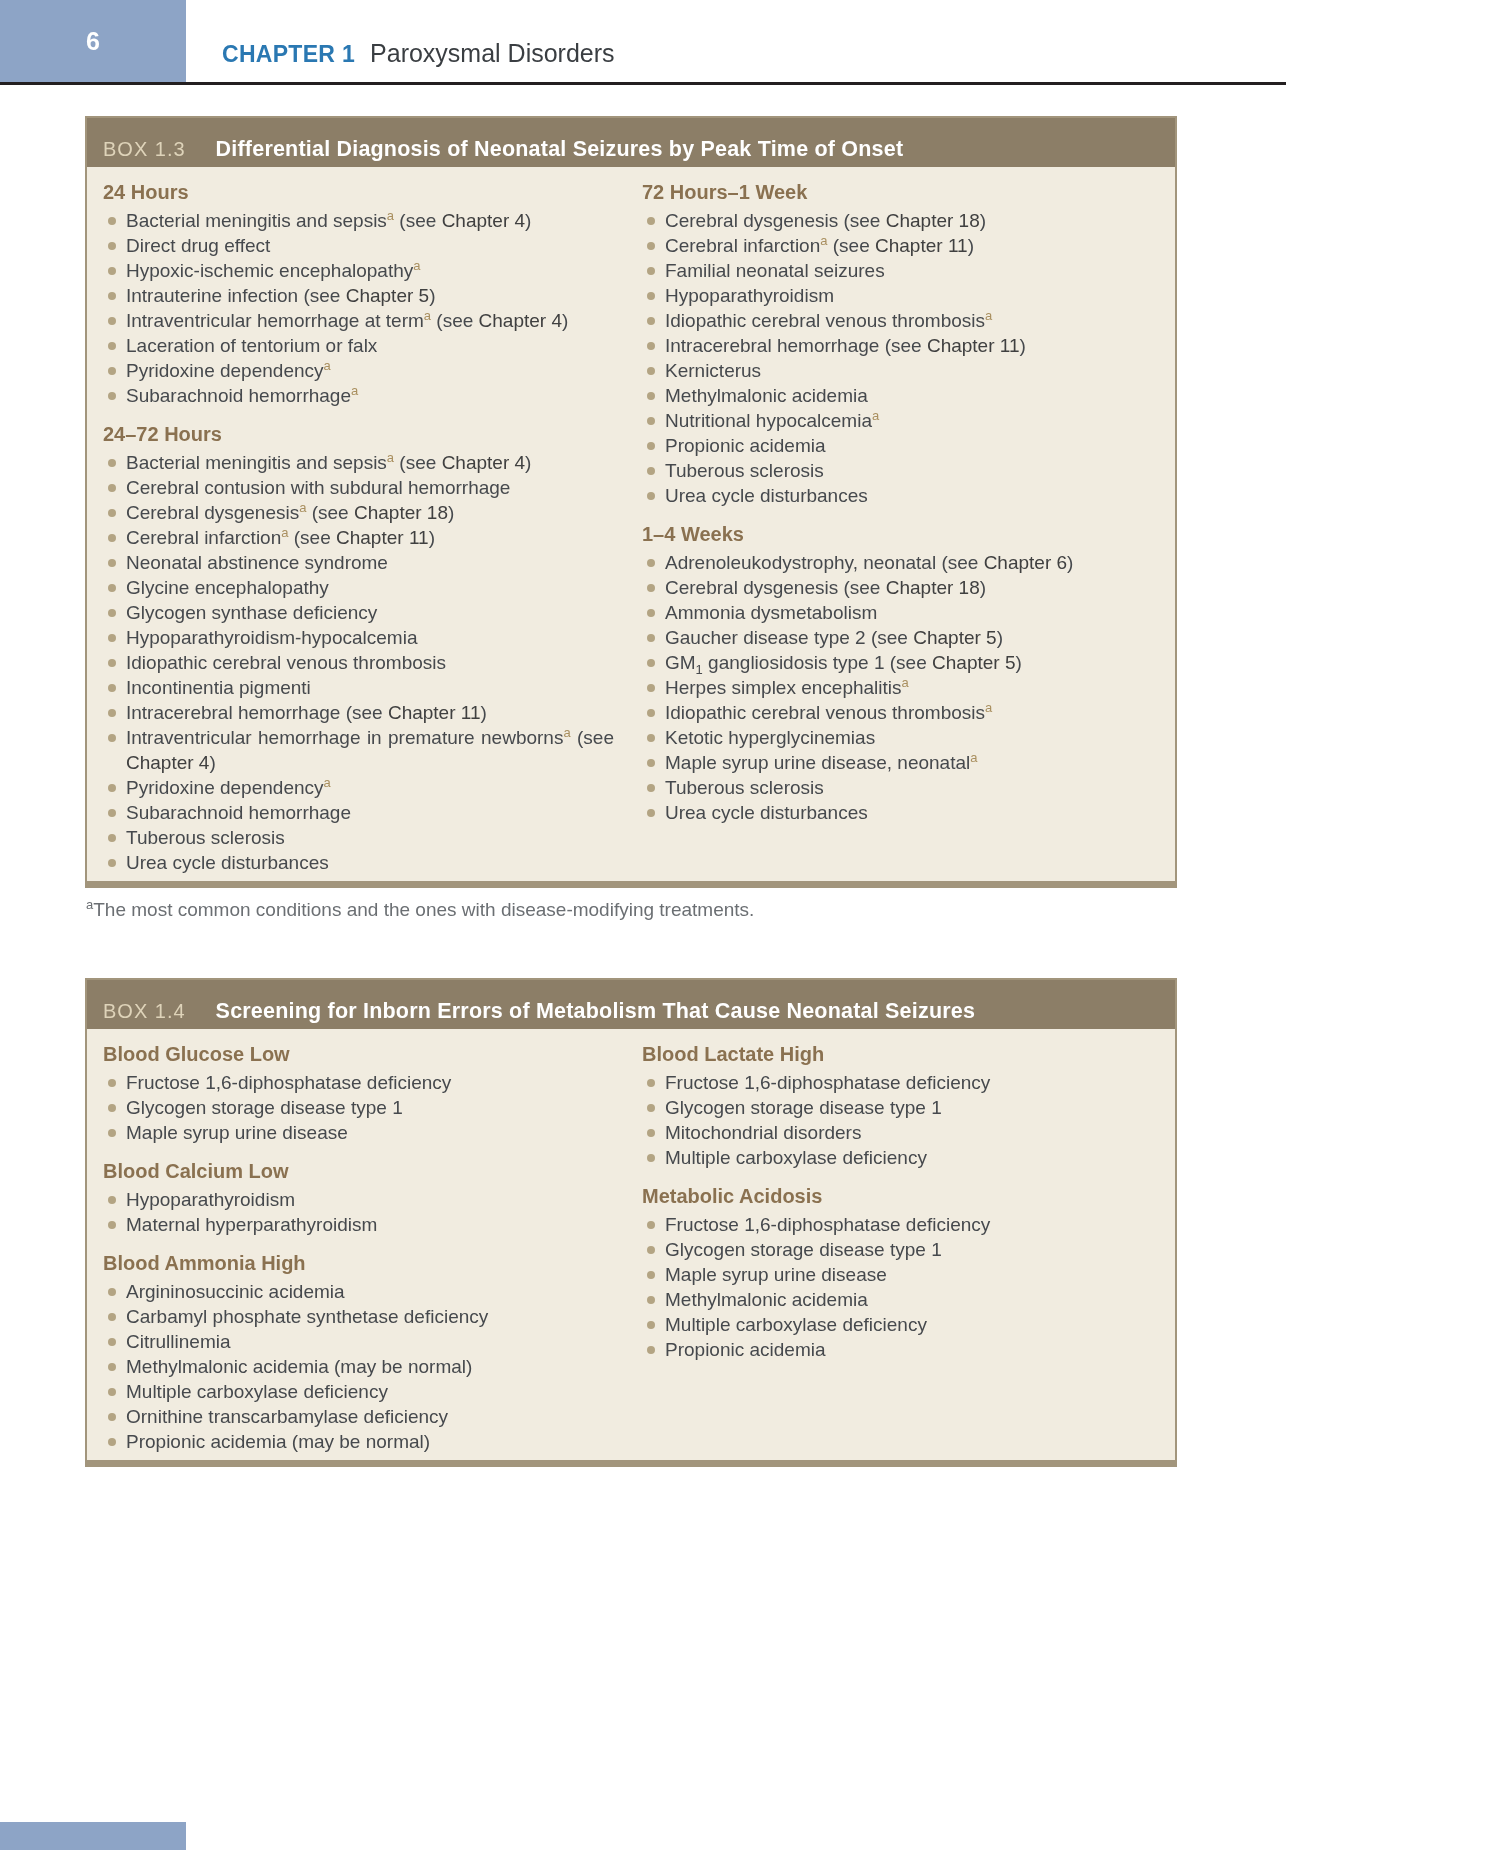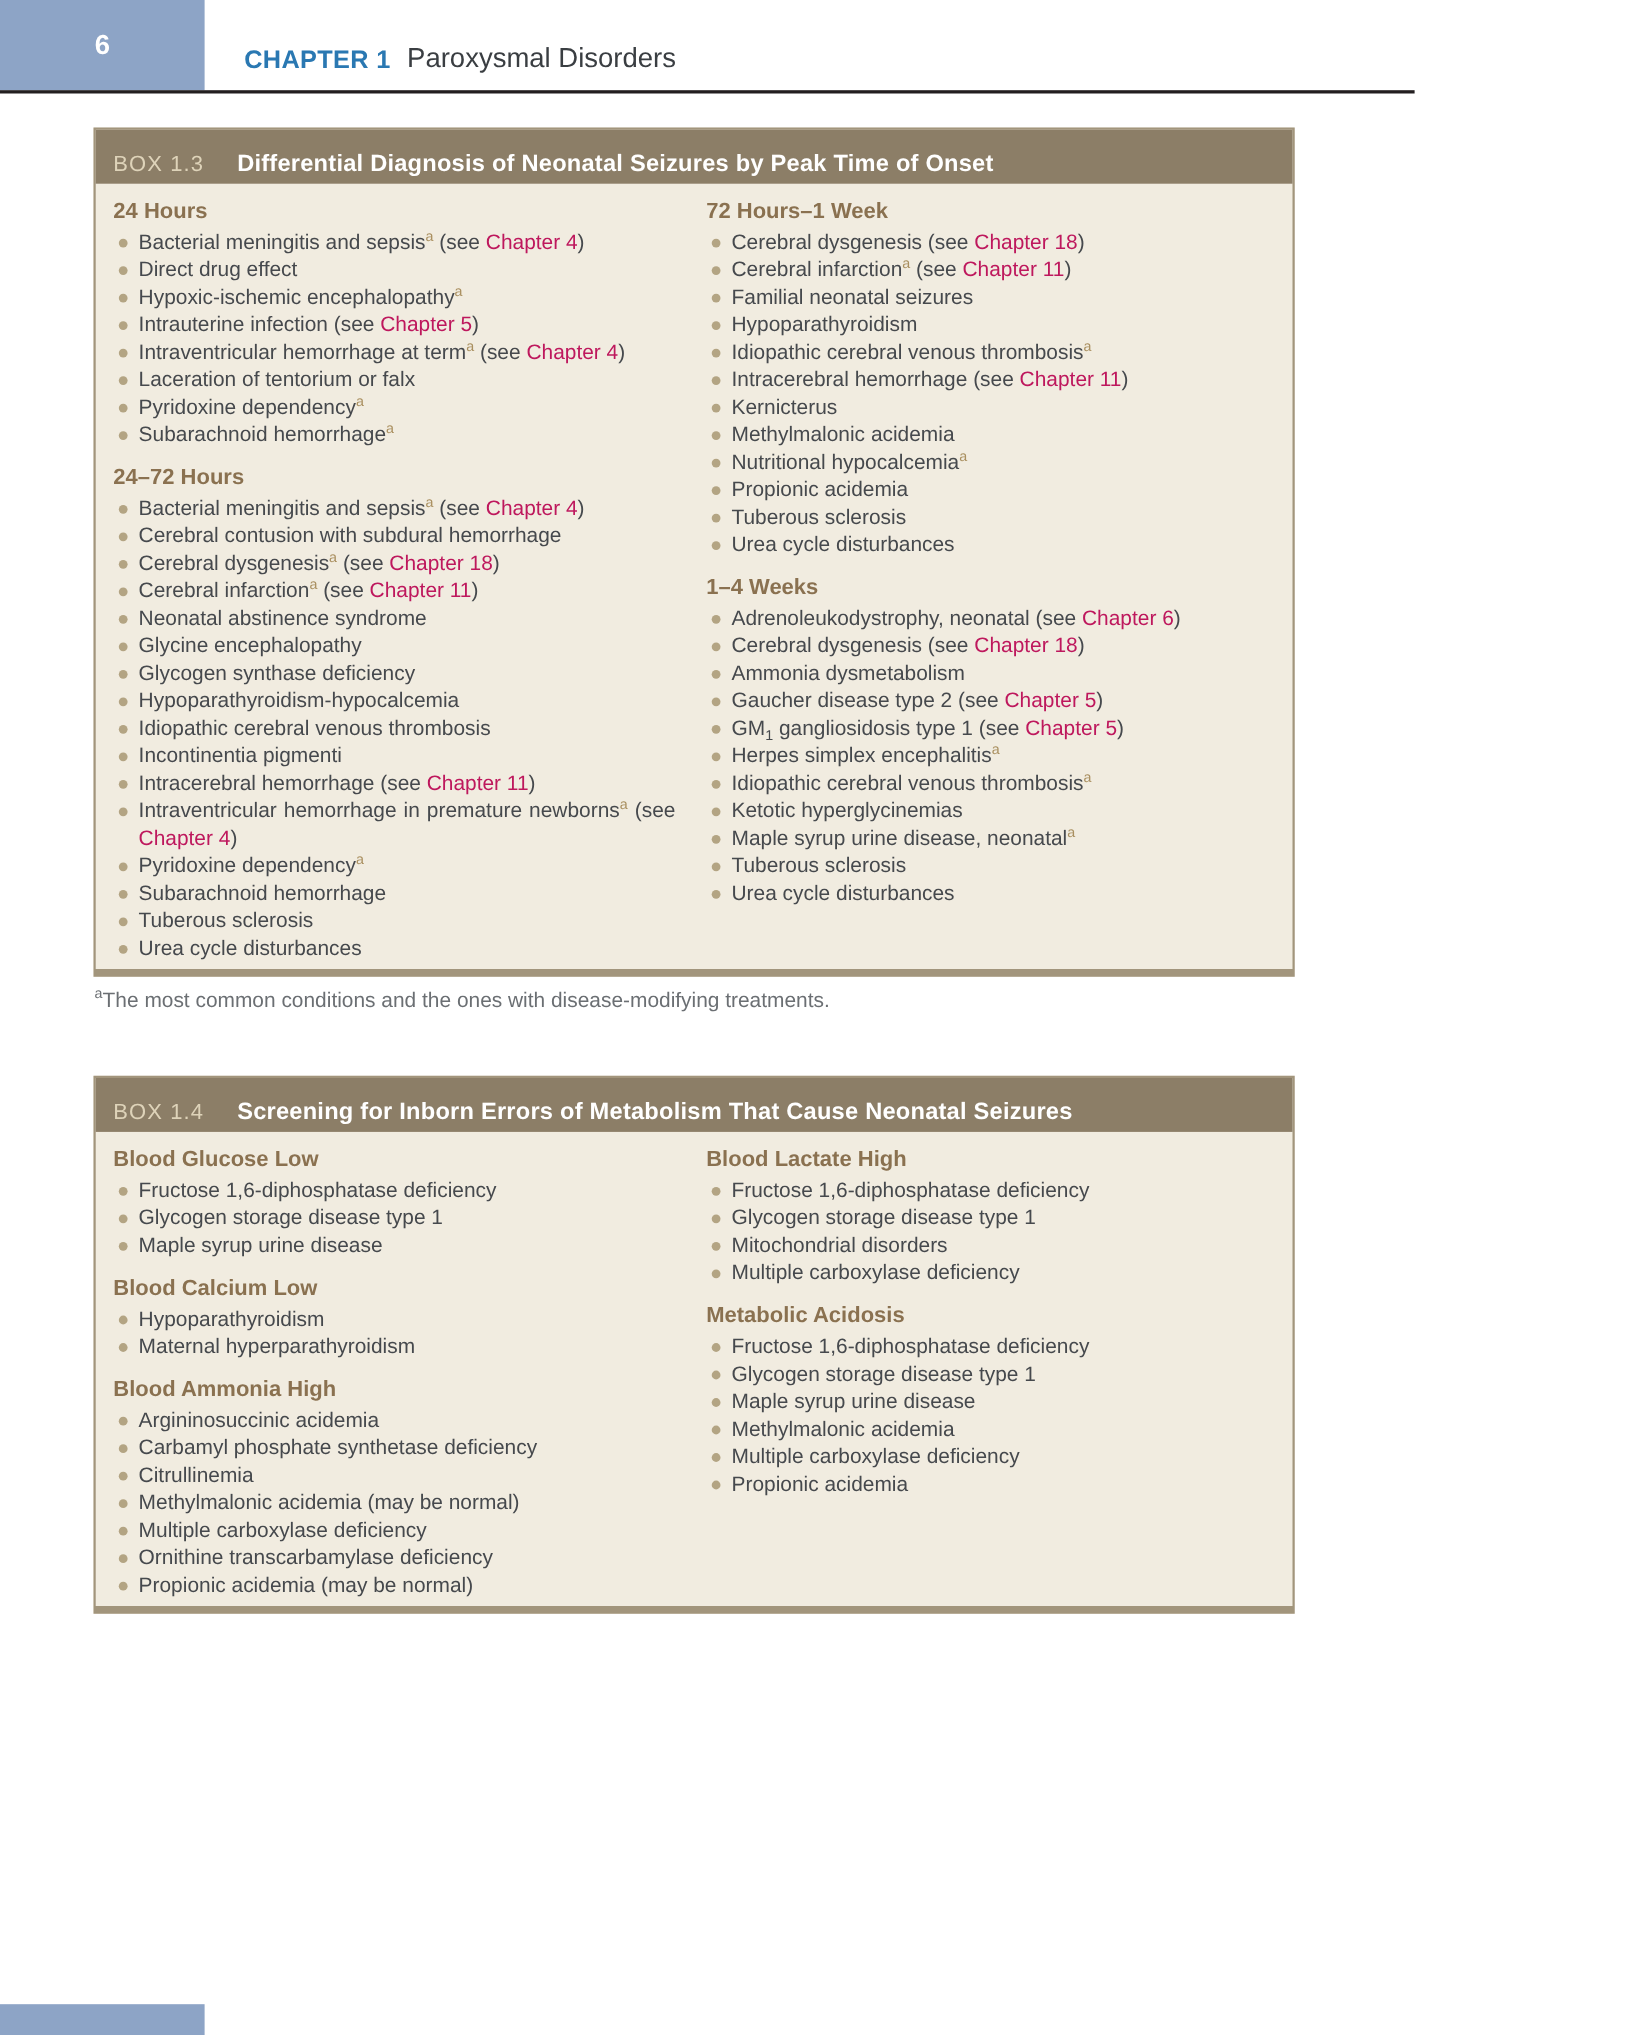--- a/index.html
+++ b/index.html
@@ -53,21 +53,21 @@
   .items li {
     position:relative; padding-left:23px;
     font-size:19px; line-height:25px; color:#46494d;
     text-align:justify;
   }
   .items li::before {
     content:""; position:absolute; left:5px; top:9px;
     width:8px; height:8px; border-radius:50%; background:#b3a483;
   }
 
-  .link { color:#be185d; }
+  .link { color:#404040; }
   sup.fn { color:#a98f5f; font-size:13px; line-height:0; vertical-align:super; }
   sub.sb { font-size:13px; line-height:0; vertical-align:sub; }
 
   
   .footnote {
     position:absolute; left:86px; top:898px; width:1092px;
     font-size:19px; line-height:24px; color:#6b6f73;
   }
   .footnote sup.fn { color:inherit; }
 

